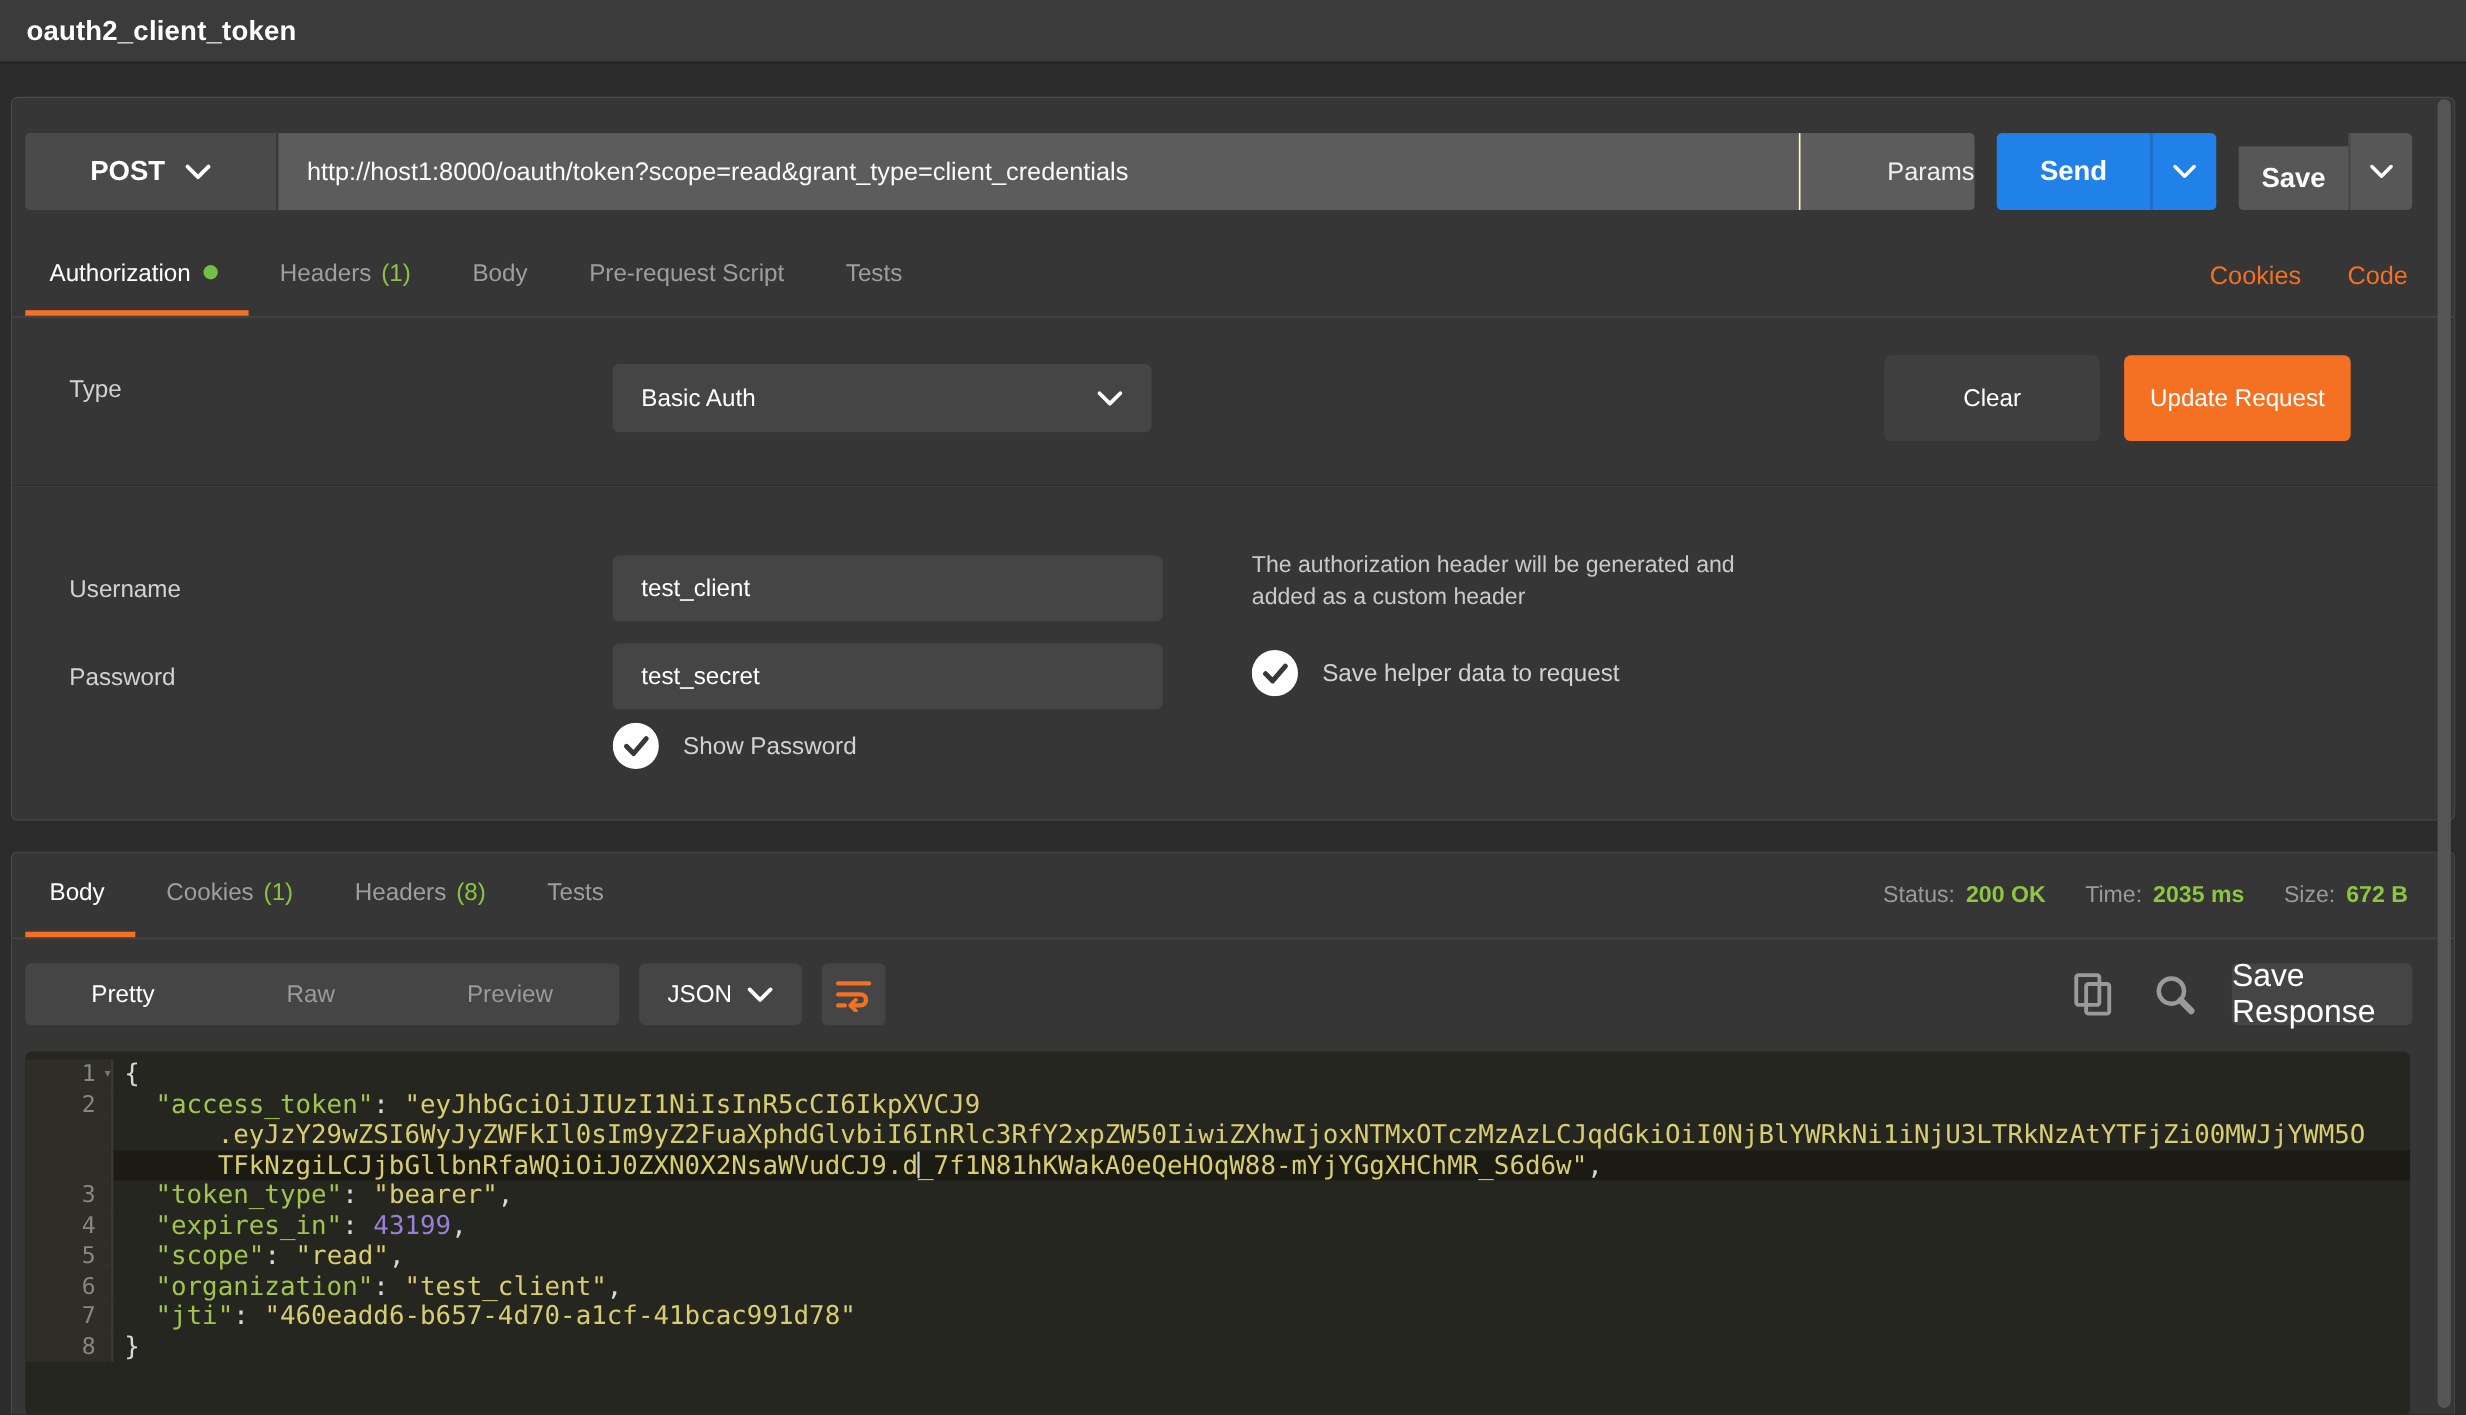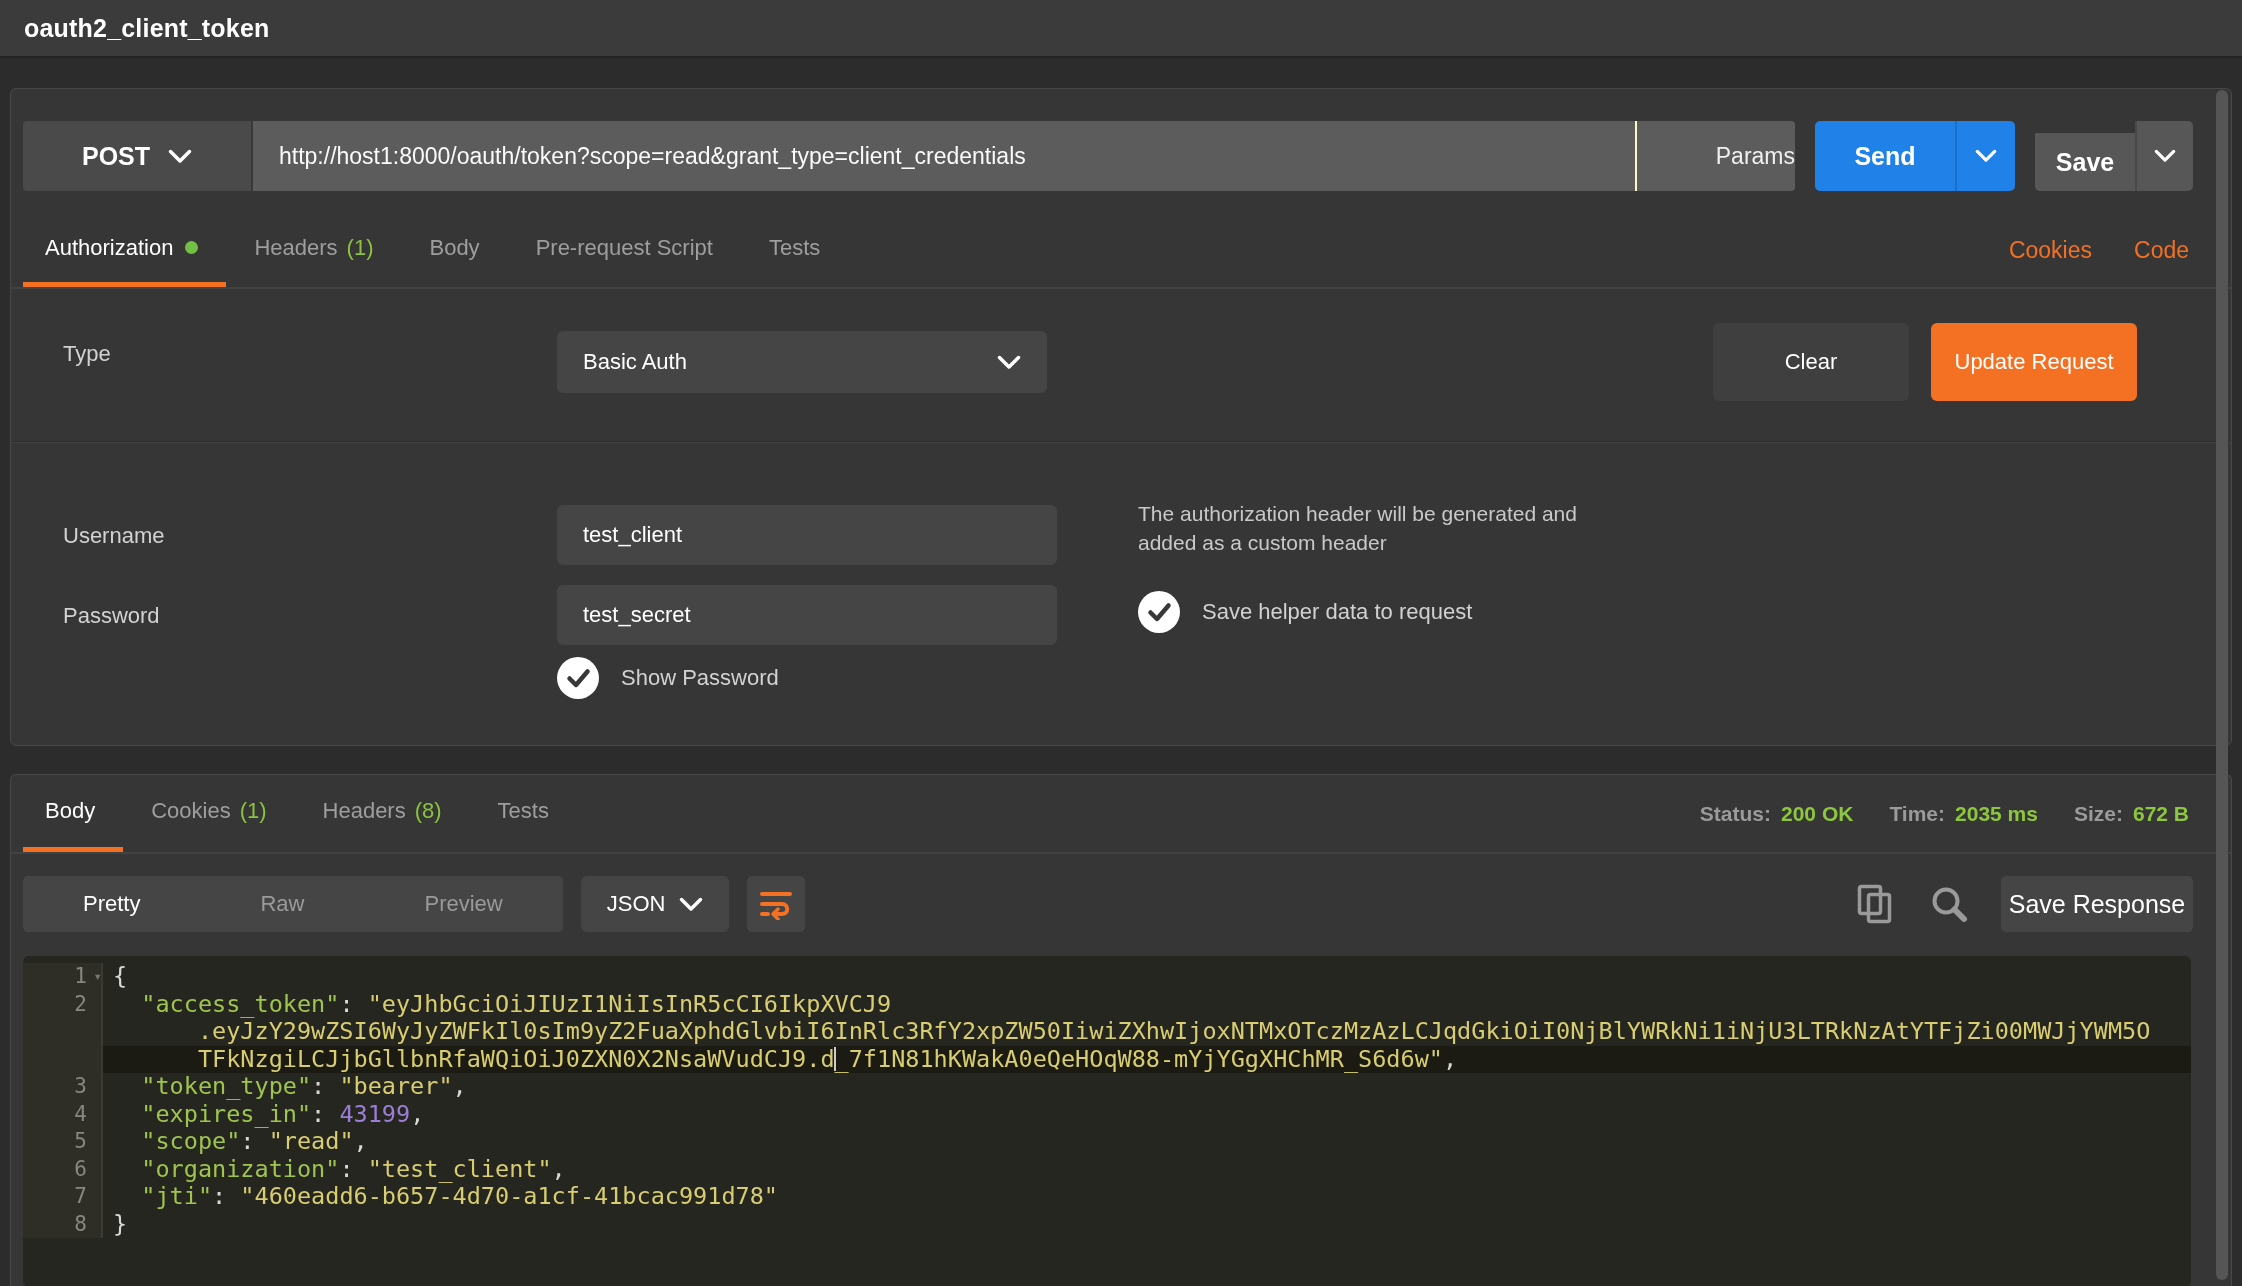--- a/index.html
+++ b/index.html
@@ -70,32 +70,32 @@
   .username-input { top:62px; }
   .password-input { top:142px; }
   .helper-note { position:absolute; left:1127px; top:56px; width:480px; font-size:21px; line-height:29px; color:#c9c9c9; }
   .check-row { position:absolute; display:flex; align-items:center; gap:22px; cursor:pointer; }
   .save-helper-row { left:1127px; top:148px; }
   .show-password-row { left:546px; top:214px; }
   .check-row .label { font-size:22px; color:#d2d2d2; }
 
   
   .status-group { display:flex; align-items:center; gap:10px; }
-  .status-label { color:#9a9a9a; font-size:21px;font-weight:bold; }
+  .status-label { color:#9a9a9a; font-size:21px; }
   .status-value { color:#8DC63F; font-size:21px; font-weight:bold; }
   .resp-toolbar { display:flex; align-items:center; margin:22px 12px 0 12px; padding-right:26px; height:56px; }
   .segmented { display:flex; height:56px; background:#454545; border-radius:5px; align-items:center; }
   .segment { padding:0 60px; font-size:22px; color:#9a9a9a; display:flex; align-items:center; height:100%; cursor:pointer; }
   .segment.active { color:#ffffff; }
   .json-dropdown { position:static; margin-left:18px; width:148px; height:56px; }
   .icon-btn { width:58px; height:56px; margin-left:18px; background:#454545; border-radius:5px;
               display:flex; align-items:center; justify-content:center; cursor:pointer; }
   .toolbar-right { margin-left:auto; display:flex; align-items:center; gap:30px; }
   .ghost-icon { width:44px; height:44px; display:flex; align-items:center; justify-content:center; cursor:pointer; color:#9a9a9a; }
-  .save-response-btn { width:192px; height:56px; background:#454545; border-radius:5px; color:#fff; font-size:25px;
+  .save-response-btn { width:164px; height:56px; background:#454545; border-radius:5px; color:#fff; font-size:29px;
                        display:flex; align-items:center; justify-content:center; cursor:pointer; }
 
   
   .editor { margin:24px 40px 0 12px; height:331px; background:#262620; border-radius:6px; overflow:hidden;
             font-family:"DejaVu Sans Mono", monospace; padding-top:7px; }
   .code-row { display:flex; height:27.5px; line-height:27.5px; }
   .gutter-cell { width:80px; flex:0 0 80px; background:#2e2e27; border-right:2px solid #3a3a33;
                  color:#87877f; font-size:21px; text-align:right; padding-right:14px; position:relative; }
   .fold-caret { position:absolute; right:-1px; top:0; font-size:14px; color:#77776f; cursor:pointer; }
   .code-cell { flex:1; white-space:pre; font-size:23.5px; padding-left:10px; color:#d8d8d8; }

